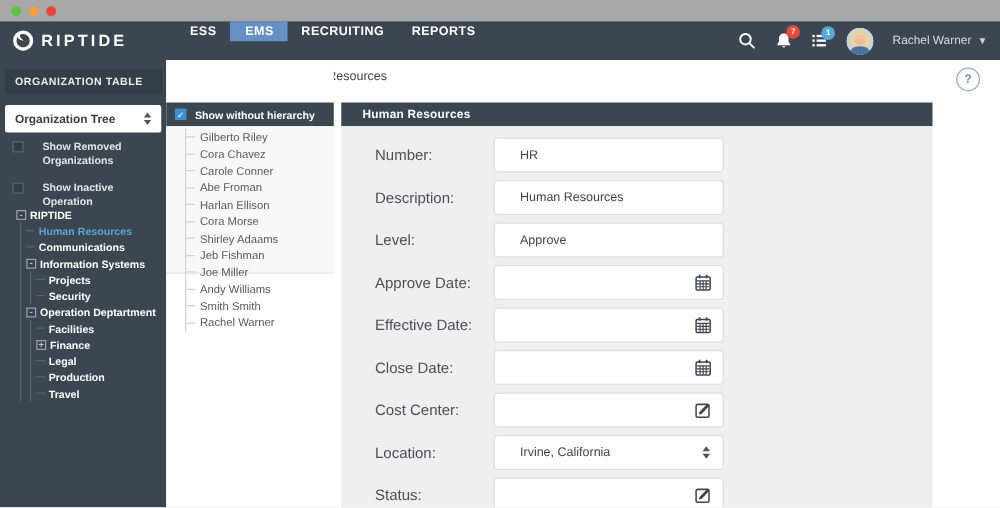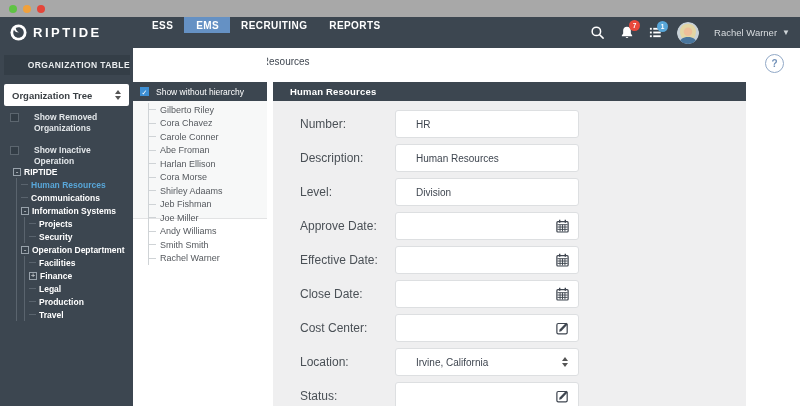--- a/index.html
+++ b/index.html
@@ -33,21 +33,21 @@
   
   .content { position:absolute; left:0; top:48px; width:800px; height:358px; background:#fff; }
 
   .breadcrumb { position:absolute; left:133px; top:0; right:0; height:27px; background:#fff; display:flex; align-items:center; padding-left:25px; gap:13px; font-size:10px; color:#3f4650; }
   .bc-sep { color:#9aa0a6; font-size:10px; }
   .bc-item { cursor:pointer; }
   .help-btn { position:absolute; top:6px; right:16px; width:19px; height:19px; border-radius:50%; border:1px solid #92a9c7; background:#fff; color:#7291b8; font-size:10px; font-weight:bold; display:flex; align-items:center; justify-content:center; cursor:pointer; font-family:inherit; }
 
   
   .sidebar { position:absolute; left:0; top:0; width:133px; height:358px; background:#3c4650; }
-  .sb-title { position:absolute; left:4px; right:3px; top:7px; height:20px; line-height:20px; padding-left:8px; background:#343e47; color:#e9ecee; font-size:8.5px; font-weight:bold; letter-spacing:.4px;text-align:right; }
+  .sb-title { position:absolute; left:4px; right:3px; top:7px; height:20px; line-height:20px; padding-left:8px; background:#343e47; color:#e9ecee; font-size:8.5px; font-weight:bold; letter-spacing:.4px; }
   .sb-select { position:absolute; left:4px; right:4px; top:36px; height:22px; background:#fff; border-radius:2px; display:flex; align-items:center; padding:0 8px; font-size:9.5px; font-weight:bold; color:#3a3f44; cursor:pointer; }
   .updown { margin-left:auto; display:flex; flex-direction:column; gap:2px; }
   .tri-up   { width:0; height:0; border-left:3.5px solid transparent; border-right:3.5px solid transparent; border-bottom:4px solid #555; }
   .tri-down { width:0; height:0; border-left:3.5px solid transparent; border-right:3.5px solid transparent; border-top:4px solid #555; }
   .sb-filter { position:absolute; left:10px; display:flex; gap:15px; cursor:pointer; }
   .sb-filter.f1 { top:64px; }
   .sb-filter.f2 { top:97px; }
   .cb { width:9px; height:9px; border:1px solid #5c666f; background:#333d46; flex:none; margin-top:1px; }
   .sb-filter .lbl { color:#e2e6e9; font-size:8.5px; font-weight:bold; width:92px; line-height:1.25; }
 
@@ -57,21 +57,21 @@
   .trow { display:flex; align-items:center; height:13px; cursor:pointer; }
   .tree ul .trow:not(.has-twisty)::before { content:''; width:7px; height:1px; background:#5a646e; margin-right:3px; flex:none; }
   .twisty { width:8px; height:8px; border:1px solid #98a2ab; color:#dfe3e6; font-size:8px; line-height:6px; text-align:center; margin-right:3px; flex:none; background:#39434d; }
   .tlabel { color:#fff; font-size:8.5px; font-weight:bold; white-space:nowrap; }
   .trow.selected .tlabel { color:#58a6d8; }
 
   
   .mid { position:absolute; left:133px; top:0; width:134px; height:358px; background:#fff; }
   .mid-filter { position:absolute; left:0; top:34px; width:134px; height:19px; background:#3c4650; display:flex; align-items:center; padding-left:7px; gap:7px; cursor:pointer; }
   .cb.checked { background:#3d8fd4; border-color:#3d8fd4; color:#fff; font-size:7px; line-height:9px; text-align:center; margin-top:0; }
-  .mid-filter .lbl { color:#fff; font-size:8.5px; font-weight:normal; white-space:nowrap; }
+  .mid-filter .lbl { color:#fff; font-size:8.5px; font-weight:bold; white-space:nowrap; }
   .names-wrap { position:absolute; left:0; top:53px; width:134px; height:118px; background:#f7f8f8; border-bottom:1px solid #e2e3e4; padding-top:2px; }
   .names { list-style:none; margin-left:15px; border-left:1px solid #cfd3d6; }
   .names li { display:flex; align-items:center; height:13.5px; cursor:pointer; }
   .names li::before { content:''; width:7px; height:1px; background:#cfd3d6; margin-right:4px; flex:none; }
   .names .nm { color:#55595e; font-size:9px; white-space:nowrap; }
 
   
   .panel { position:absolute; left:273px; top:34px; width:473px; bottom:0; }
   .panel-header { height:19px; background:#3c4650; color:#fff; font-size:9.5px; font-weight:bold; display:flex; align-items:center; padding-left:17px; letter-spacing:.2px; }
   .form { position:absolute; left:0; top:19px; right:0; bottom:0; background:#efeff0; padding-top:9px; overflow:hidden; }
@@ -314,21 +314,21 @@
           </div>
           <div class="frow">
             <label class="flabel">Description:</label>
             <div class="finput">
               <span class="fvalue">Human Resources</span>
             </div>
           </div>
           <div class="frow">
             <label class="flabel">Level:</label>
             <div class="finput">
-              <span class="fvalue">Division</span>
+              <span class="fvalue">Approve</span>
             </div>
           </div>
           <div class="frow">
             <label class="flabel">Approve Date:</label>
             <div class="finput">
               <span class="fvalue"></span>
               <span class="ficon">
                 <svg width="15" height="15" viewBox="0 0 16 16">
                   <rect x="2" y="3.4" width="12" height="11" rx="1" fill="none" stroke="#3f4650" stroke-width="1.3"></rect>
                   <line x1="5" y1="1.4" x2="5" y2="4.4" stroke="#3f4650" stroke-width="1.5"></line>

